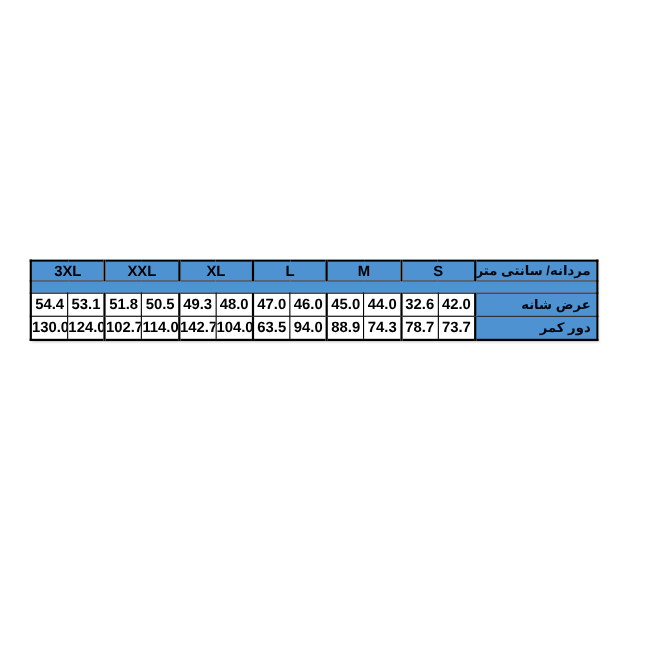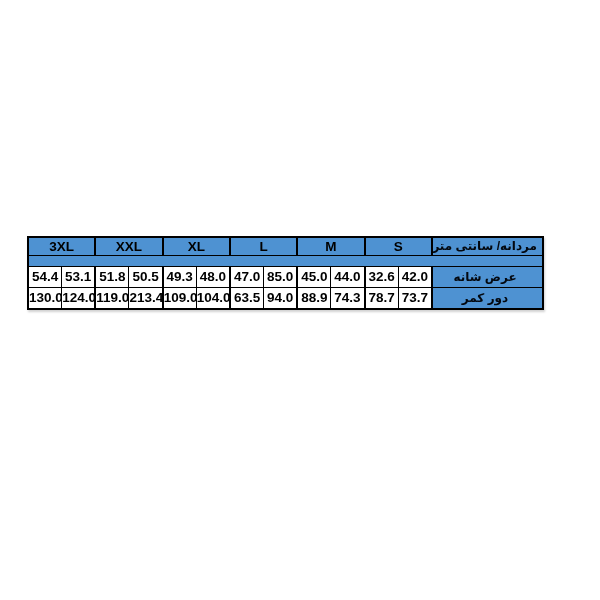--- a/index.html
+++ b/index.html
@@ -49,21 +49,21 @@
     font-weight: bold;
     letter-spacing: 0px;
   }
   td.num {
     background: #ffffff;
     font-size: 13.5px;
     font-weight: bold;
   }
   td.fa-label, th.fa-label {
     direction: rtl;
-    text-align: center;
+    text-align: right;
     padding-right: 5px;
     font-size: 12px;
     font-weight: bold;
     color: var(--label-text, #03080f);
   }
   td.sep-row { border-left: none; border-right: none; }
 </style>
 </head>
 <body>
 
@@ -103,34 +103,34 @@
 
 
     <tr class="r-data">
       <td class="num">54.4</td>
       <td class="num">53.1</td>
       <td class="num group-start">51.8</td>
       <td class="num">50.5</td>
       <td class="num group-start">49.3</td>
       <td class="num">48.0</td>
       <td class="num group-start">47.0</td>
-      <td class="num">85.0</td>
+      <td class="num">46.0</td>
       <td class="num group-start">45.0</td>
       <td class="num">44.0</td>
       <td class="num group-start">32.6</td>
       <td class="num">42.0</td>
       <td class="blue fa-label group-start">عرض شانه</td>
     </tr>
 
     <tr class="r-data-t">
       <td class="num">130.0</td>
       <td class="num">124.0</td>
-      <td class="num group-start">119.0</td>
-      <td class="num">213.4</td>
-      <td class="num group-start">109.0</td>
+      <td class="num group-start">102.7</td>
+      <td class="num">114.0</td>
+      <td class="num group-start">142.7</td>
       <td class="num">104.0</td>
       <td class="num group-start">63.5</td>
       <td class="num">94.0</td>
       <td class="num group-start">88.9</td>
       <td class="num">74.3</td>
       <td class="num group-start">78.7</td>
       <td class="num">73.7</td>
       <td class="blue fa-label group-start">دور کمر</td>
     </tr>
   </tbody>

